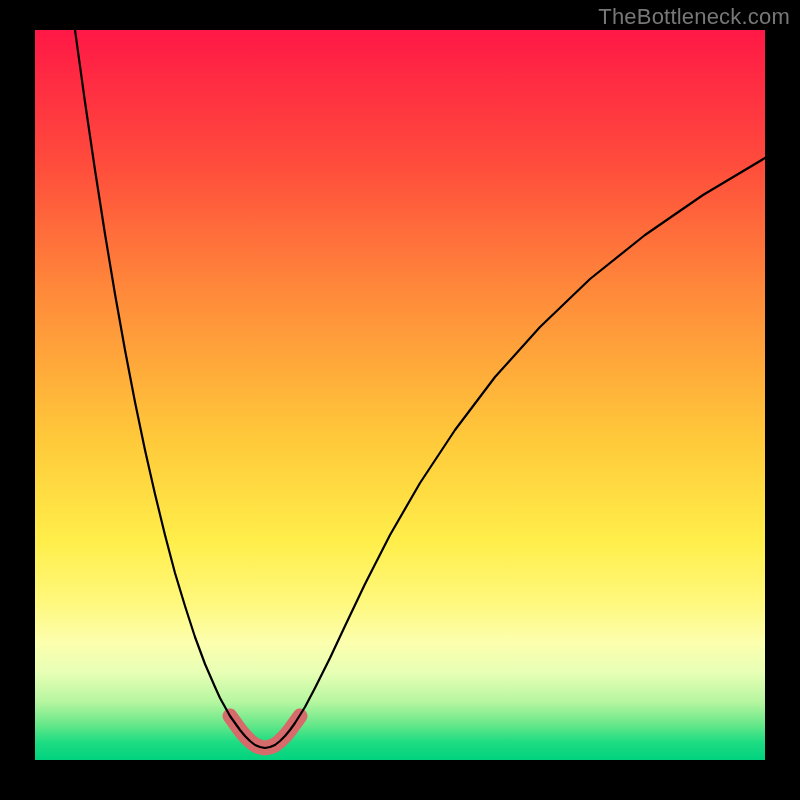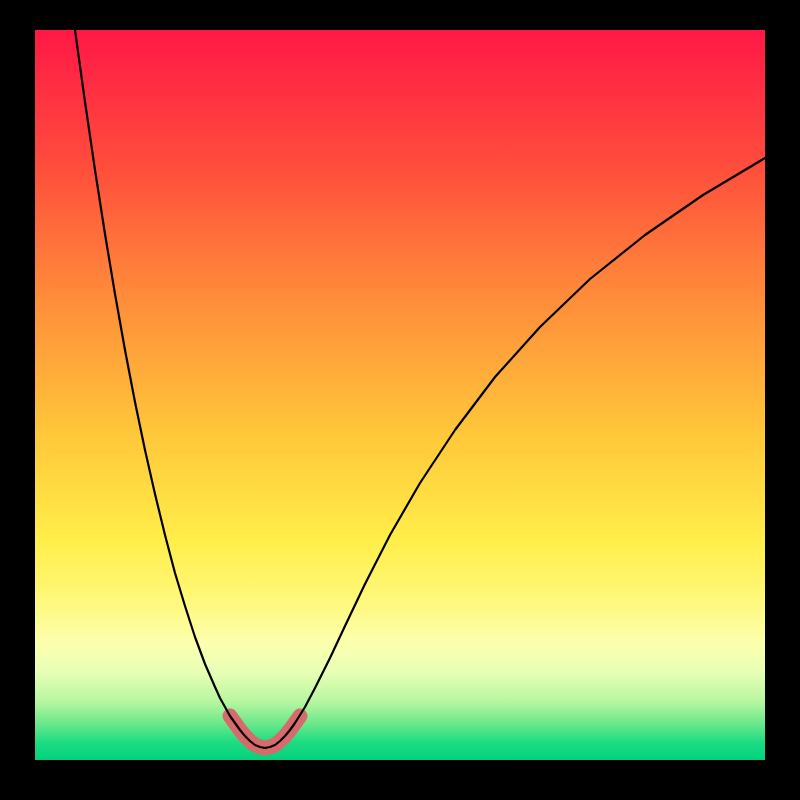--- a/index.html
+++ b/index.html
@@ -53,20 +53,21 @@
     right: 10px;
     color: #777;
     font-size: 22px;
     letter-spacing: 0.2px;
   }
 </style>
 </head>
 <body>
 
 <div class="frame">
+  <div class="watermark">TheBottleneck.com</div>
 
   <div class="plot">
     <svg viewBox="0 0 730 730" preserveAspectRatio="none">
       <path id="hl-path" fill="none" stroke="#d76a6a" stroke-width="15" stroke-linecap="round" stroke-linejoin="round" d="M195 686 L200 693 L205 700 L210 706 L215 711 L220 715 L225 717 L230 718 L235 717 L240 715 L245 711 L250 706 L255 700 L260 693 L265 686"></path>
       <path id="curve-path" fill="none" stroke="#000" stroke-width="2.2" stroke-linecap="round" stroke-linejoin="round" d="M40 0 L50 72 L60 140 L70 204 L80 264 L90 320 L100 372 L110 420 L120 464 L130 505 L140 543 L150 576 L160 607 L170 634 L180 657 L185 668 L190 677 L195 686 L200 693 L205 700 L210 706 L215 711 L220 715 L225 717 L230 718 L235 717 L240 715 L245 711 L250 706 L255 700 L260 693 L270 677 L280 658 L295 628 L310 596 L330 554 L355 505 L385 453 L420 400 L460 347 L505 297 L555 249 L610 205 L668 165 L730 128"></path>
     </svg>
   </div>
 </div>
 
 </body></html>

